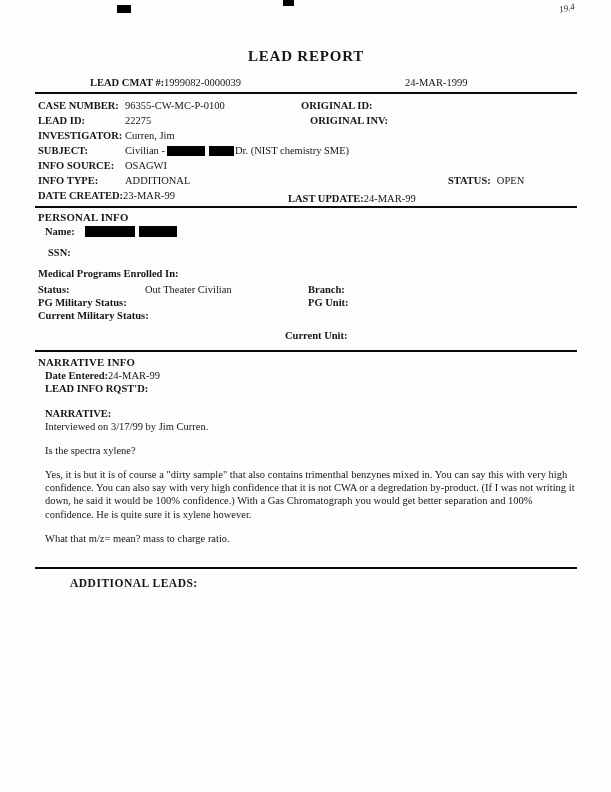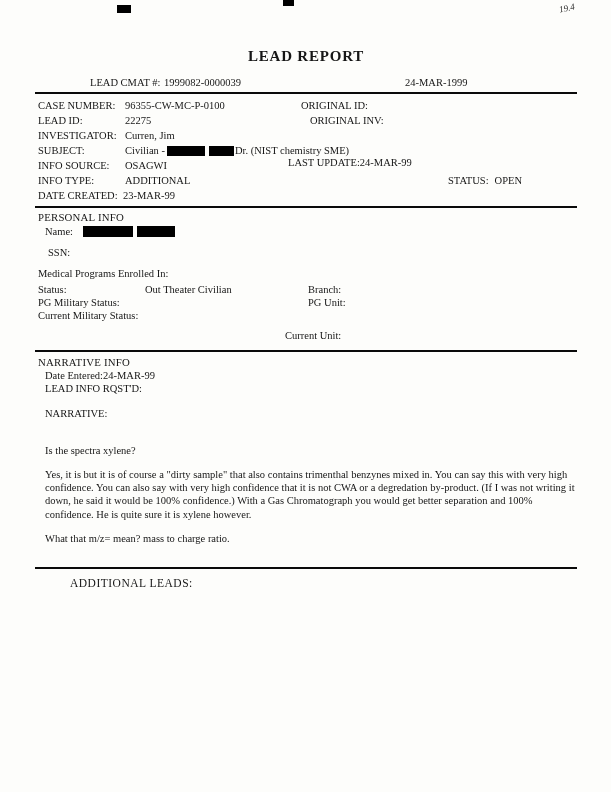--- a/index.html
+++ b/index.html
@@ -7,21 +7,21 @@
   .page {
     position:relative;
     width:611px; height:792px;
     background:#fdfdfb;
     overflow:hidden;
     font-family:"Liberation Serif","DejaVu Serif",serif;
     color:#161616;
   }
   .content { position:absolute; left:35px; top:0; width:542px; height:792px; }
   .t { position:absolute; font-size:10.5px; line-height:1.15; white-space:nowrap; }
-  .b { font-weight:normal; }
+  .b { font-weight:bold; }
   .title {
     position:absolute; left:0; top:48px; width:100%;
     text-align:center; font-size:15px; font-weight:bold; letter-spacing:0.8px;
   }
   .rule {
     position:absolute; left:0; width:542px; height:2px;
     border-top:1.6px solid #0a0a0a; border-bottom:1px solid #0a0a0a;
   }
   .redact { display:inline-block; background:#000; height:10px; vertical-align:text-bottom; }
   .redact-abs { position:absolute; background:#000; }
@@ -63,21 +63,21 @@
     <div class="t" style="left:90px;top:130px">Curren, Jim</div>
 
     <div class="t b" style="left:3px;top:145px">SUBJECT:</div>
     <div class="t" style="left:90px;top:145px"><span>Civilian -</span><span class="redact" style="width:38px;margin-left:2px"></span><span class="redact" style="width:25px;margin-left:4px;margin-right:1px"></span><span>Dr. (NIST chemistry SME)</span></div>
 
     <div class="t b" style="left:3px;top:160px">INFO SOURCE:</div>
     <div class="t" style="left:90px;top:160px">OSAGWI</div>
 
     <div class="t b" style="left:3px;top:175px">INFO TYPE:</div>
     <div class="t" style="left:90px;top:175px">ADDITIONAL</div>
-    <div class="t" style="left:253px;top:157px"><span class="b">LAST UPDATE:</span><span>24-MAR-99</span></div>
+    <div class="t" style="left:253px;top:193px"><span class="b">LAST UPDATE:</span><span>24-MAR-99</span></div>
     <div class="t" style="left:413px;top:175px"><span class="b">STATUS:</span><span style="margin-left:6px">OPEN</span></div>
 
     <div class="t b" style="left:3px;top:190px">DATE CREATED:</div>
     <div class="t" style="left:88px;top:190px">23-MAR-99</div>
 
     <div class="rule" style="top:206px"></div>
 
     <div class="t b section-title" style="left:3px;top:211px">PERSONAL INFO</div>
 
     <div class="t b" style="left:10px;top:226px"><span>Name:</span><span class="redact" style="width:50px;height:11px;margin-left:10px"></span><span class="redact" style="width:38px;height:11px;margin-left:4px"></span></div>
@@ -101,20 +101,21 @@
 
     <div class="t b section-title" style="left:3px;top:356px">NARRATIVE INFO</div>
 
     <div class="t" style="left:10px;top:370px"><span class="b">Date Entered:</span><span>24-MAR-99</span></div>
 
     <div class="t b" style="left:10px;top:383px">LEAD INFO RQST'D:</div>
 
 
     <div class="t b" style="left:10px;top:408px">NARRATIVE:</div>
 
+    <div class="t" style="left:10px;top:421px">Interviewed on 3/17/99 by Jim Curren.</div>
 
     <div class="t" style="left:10px;top:445px">Is the spectra xylene?</div>
 
     <div class="t wrap" style="left:10px;top:468px">Yes, it is but it is of course a "dirty sample" that also contains trimenthal benzynes mixed in.  You can say this with very high confidence.  You can also say with very high confidence that it is not CWA or a degredation by-product.  (If I was not writing it down, he said it would be 100% confidence.)  With a Gas Chromatograph you would get better separation and 100% confidence.  He is quite sure it is xylene however.</div>
 
     <div class="t" style="left:10px;top:533px">What that m/z= mean?  mass to charge ratio.</div>
 
     <div class="rule" style="top:567px"></div>
 
     <div class="t b add-leads" style="left:12px;top:577px">ADDITIONAL LEADS:</div>

